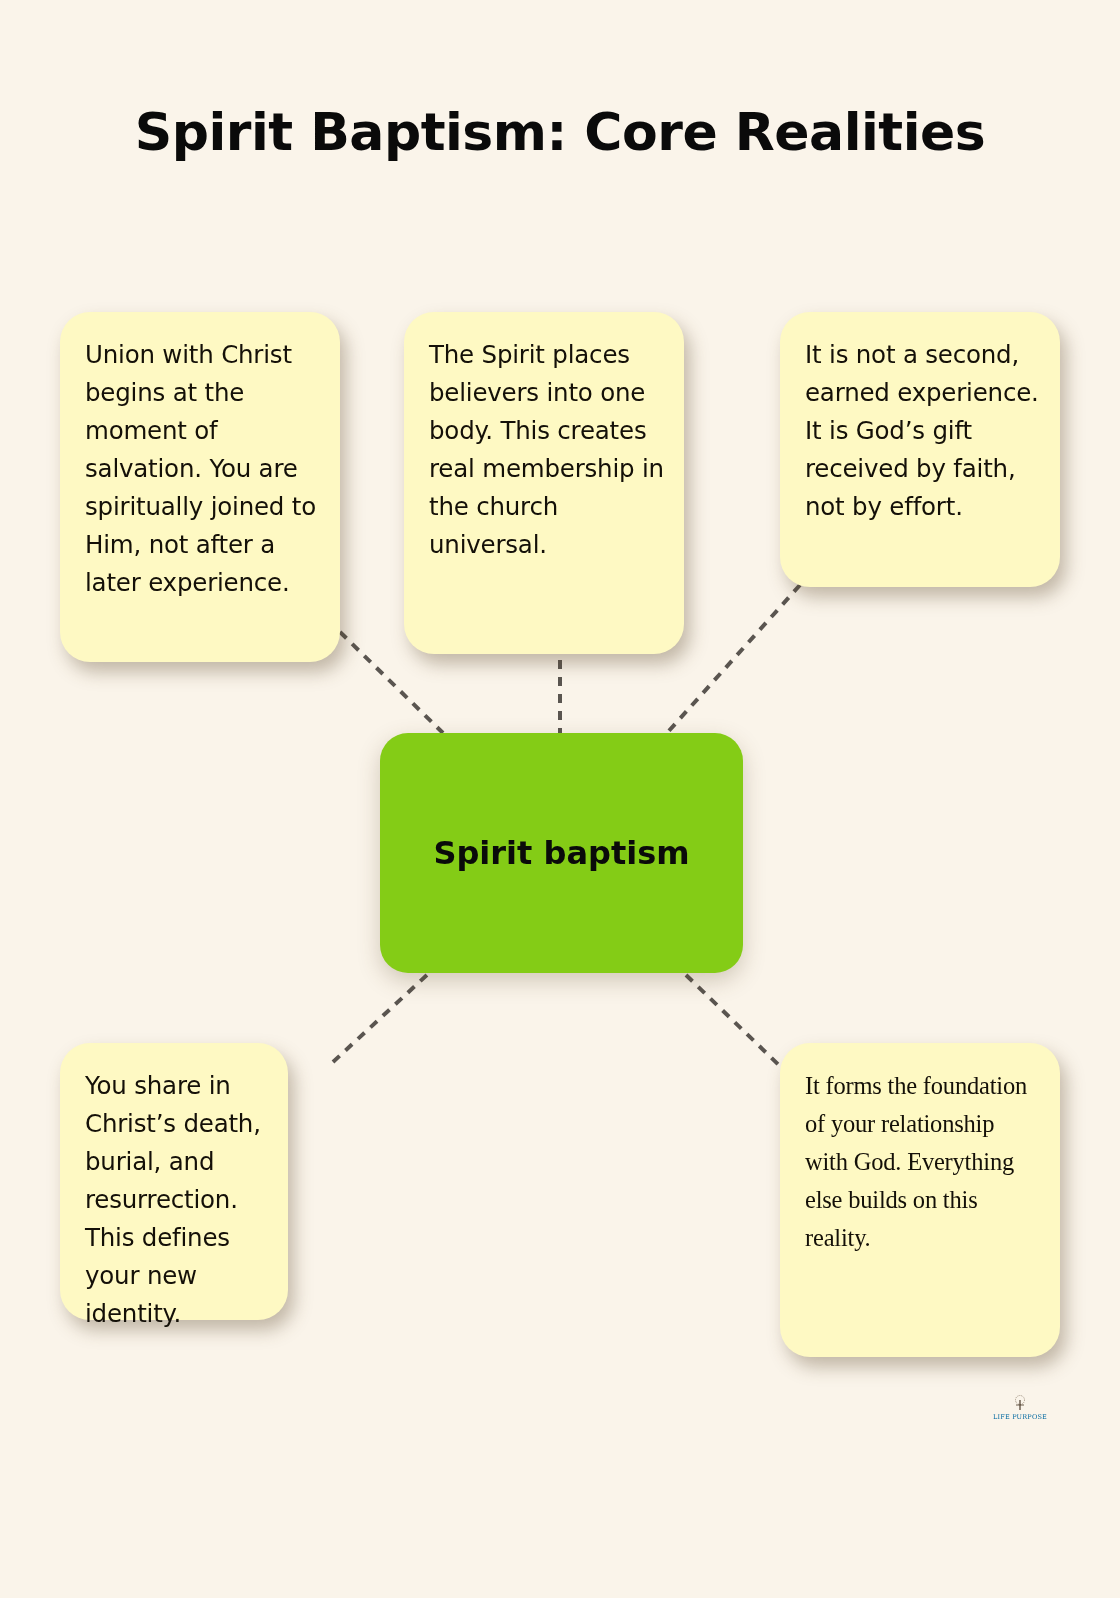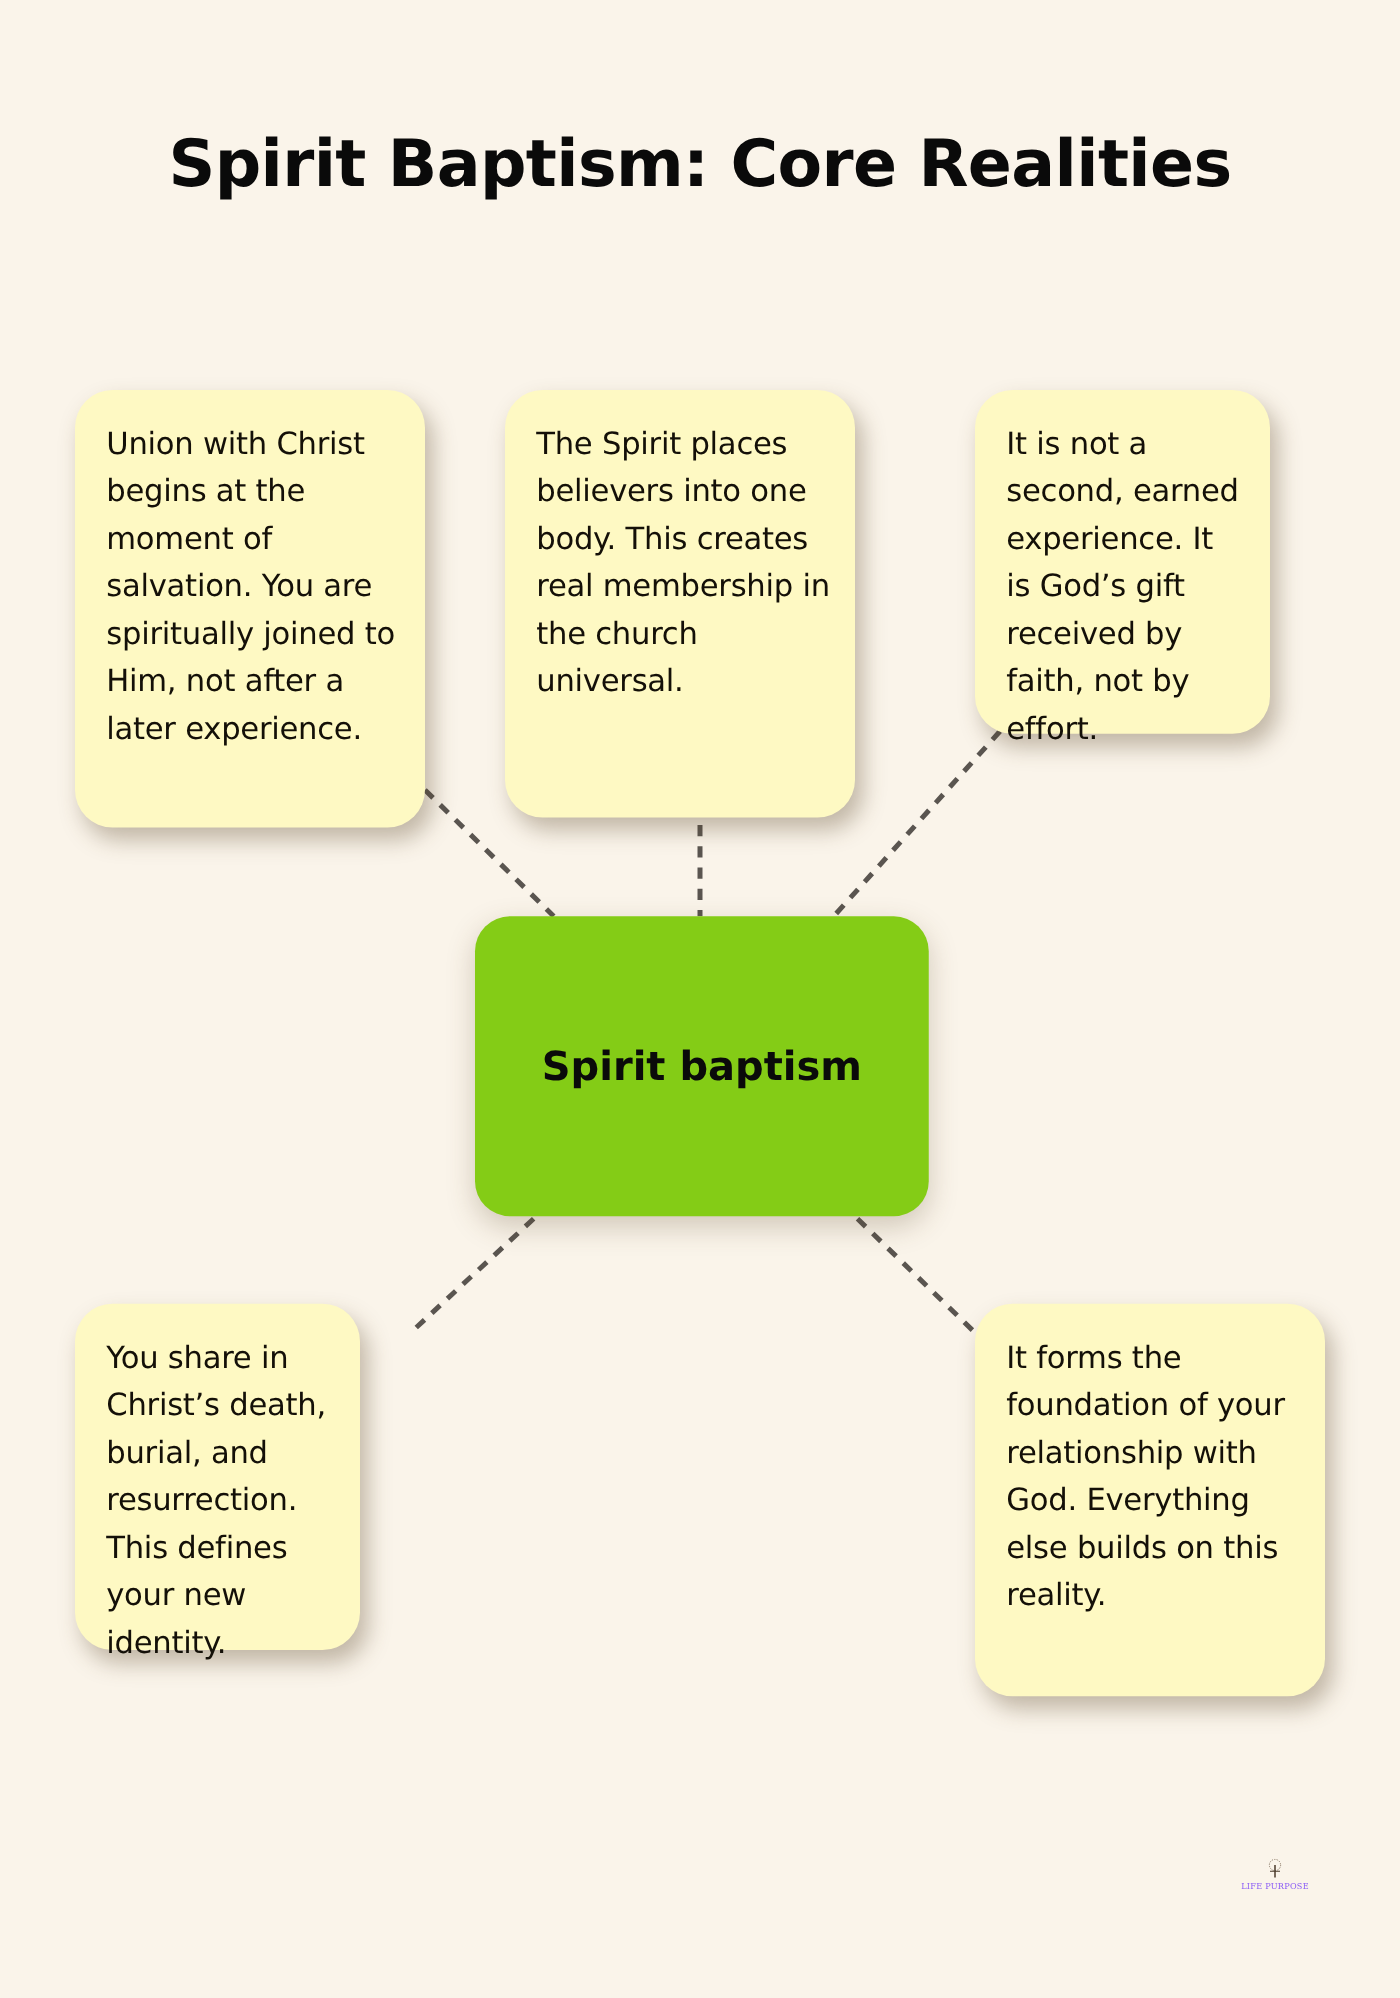--- a/index.html
+++ b/index.html
@@ -33,22 +33,22 @@
   .center {
     position: absolute;
     left: 380px; top: 733px; width: 363px; height: 240px;
     background: #84cc16;
     border-radius: 28px;
     box-shadow: 0 8px 22px rgba(90,70,40,0.25);
     display: flex; align-items: center; justify-content: center;
     font-size: 32px; font-weight: bold; color: #0a0a0a;
   }
   .logo {
-    position: absolute; left: 990px; top: 1487px; width: 60px;
-    text-align: center; color: #8b5cf6;
+    position: absolute; left: 990px; top: 1395px; width: 60px;
+    text-align: center; color: #0369a1;
   }
   .logo .tree { font-size: 12px; line-height: 12px; }
   .logo .txt { font-family: "DejaVu Serif", serif; font-size: 6.5px; letter-spacing: 0.2px; }
 </style>
 </head>
 <body>
 
 <h1 class="title">Spirit Baptism: Core Realities</h1>
 
 <svg class="connectors" viewBox="0 0 1120 1598">
@@ -62,33 +62,33 @@
 </svg>
 
 <div class="card" style="left:60px; top:312px; width:280px; height:350px;">
   <span>Union with Christ begins at the moment of salvation. You are spiritually joined to Him, not after a later experience.</span>
 </div>
 
 <div class="card" style="left:404px; top:312px; width:280px; height:342px;">
   <span>The Spirit places believers into one body. This creates real membership in the church universal.</span>
 </div>
 
-<div class="card" style="left:780px; top:312px; width:236px; height:275px;">
+<div class="card" style="left:780px; top:312px; width:280px; height:275px;">
   <span>It is not a second, earned experience. It is God’s gift received by faith, not by effort.</span>
 </div>
 
 <div class="center">
   <span>Spirit baptism</span>
 </div>
 
 <div class="card" style="left:60px; top:1043px; width:228px; height:277px;">
   <span>You share in Christ’s death, burial, and resurrection. This defines your new identity.</span>
 </div>
 
-<div class="card" style="left:780px; top:1043px; width:280px; height:314px;">
+<div class="card" style="left:780px; top:1043px; width:280px; height:314px;font-family:Liberation Serif, serif;">
   <span>It forms the foundation of your relationship with God. Everything else builds on this reality.</span>
 </div>
 
 <div class="logo">
   <div class="tree">
     <svg width="14" height="16" viewBox="0 0 14 16">
       <circle cx="7" cy="5" r="4.5" fill="none" stroke="#8a7a68" stroke-width="0.8" stroke-dasharray="1 1"></circle>
       <line x1="7" y1="5" x2="7" y2="15" stroke="#4a3a2a" stroke-width="1.2"></line>
       <line x1="3" y1="10" x2="11" y2="10" stroke="#4a3a2a" stroke-width="0.8"></line>
     </svg>

